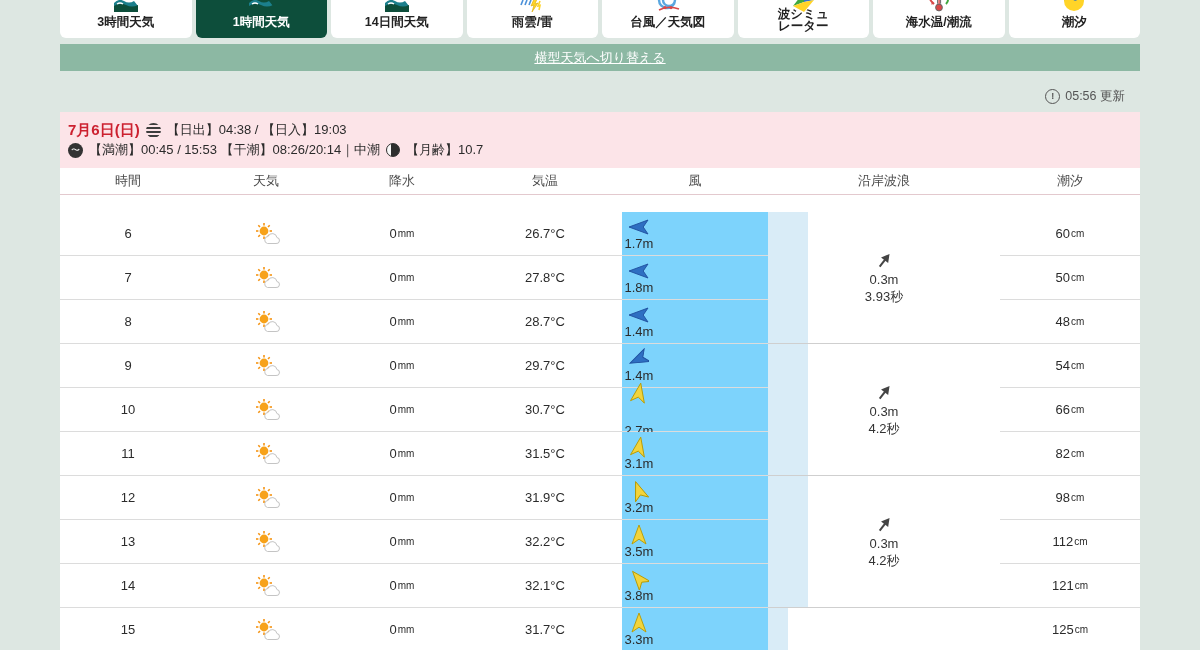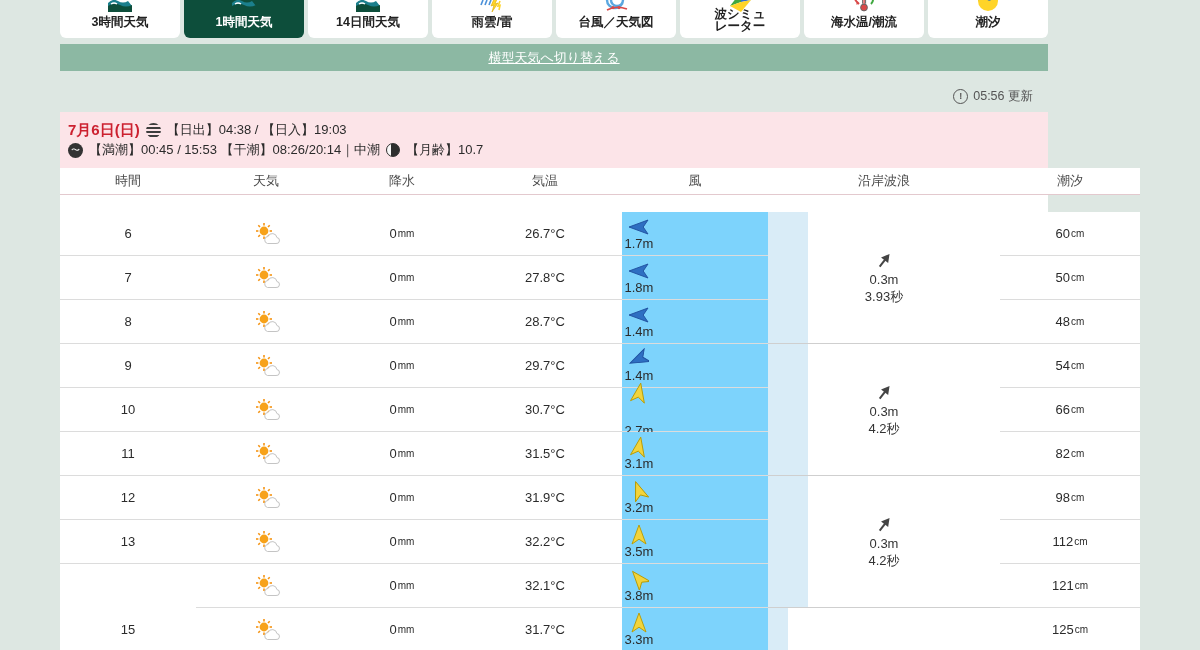--- a/index.html
+++ b/index.html
@@ -2,21 +2,21 @@
 <html><head>
 <meta charset="utf-8">
 <style>
   html,body{margin:0;padding:0;}
   body{
     width:1200px;height:650px;overflow:hidden;position:relative;
     background:#dde7e2;
     font-family:"Liberation Sans","DejaVu Sans",sans-serif;
     color:#2b2b2b;
   }
-  .content{position:absolute;left:60px;width:988px;}
+  .content{position:absolute;left:60px;width:1080px;}
 
   
   .tabbar{top:0;height:38px;display:flex;gap:4px;}
   .tab{
     flex:1;height:62px;margin-top:-24px;background:#ffffff;border-radius:6px;
     display:flex;flex-direction:column;align-items:center;cursor:pointer;
   }
   .tab.selected{background:#0d4e3b;}
   .tab .t-icon{margin-top:14px;height:24px;width:26px;display:block;}
   .tab .t-label{
@@ -538,20 +538,23 @@
         <svg width="20" height="22" viewBox="0 0 20 22">
           <path d="M10 1 L17 20 L10 15.2 L3 20 Z" fill="#f2d43c" stroke="#b89a00" stroke-width="0.9" transform="rotate(0 10 11)"></path>
         </svg>
       </span>
       <span class="wspd"><span>3.5</span><span>m</span></span>
     </div>
     <div class="cell" style="grid-area: 9 / 8;">
       <span>112</span>
       <span class="unit">cm</span>
     </div>
+    <div class="cell" style="grid-area: 10 / 1;">
+      <span>14</span>
+    </div>
     <div class="cell" style="grid-area: 10 / 2;">
       <span>
         <svg width="30" height="24" viewBox="0 0 30 24">
           <g stroke="#f59311" stroke-width="1.6">
             <line x1="13" y1="1" x2="13" y2="3.4"></line>
             <line x1="13" y1="14.6" x2="13" y2="17"></line>
             <line x1="5" y1="9" x2="7.4" y2="9"></line>
             <line x1="18.6" y1="9" x2="21" y2="9"></line>
             <line x1="7.3" y1="3.3" x2="9" y2="5"></line>
             <line x1="17" y1="13" x2="18.7" y2="14.7"></line>

